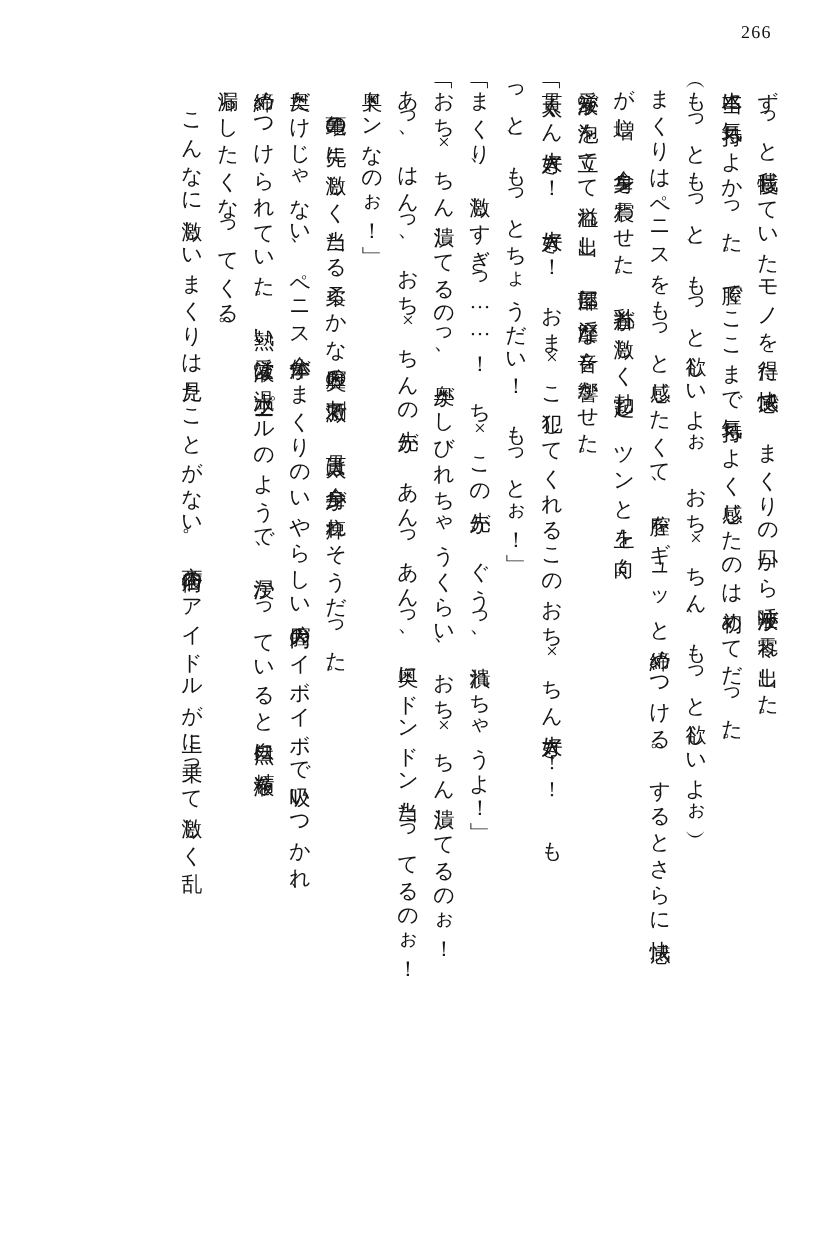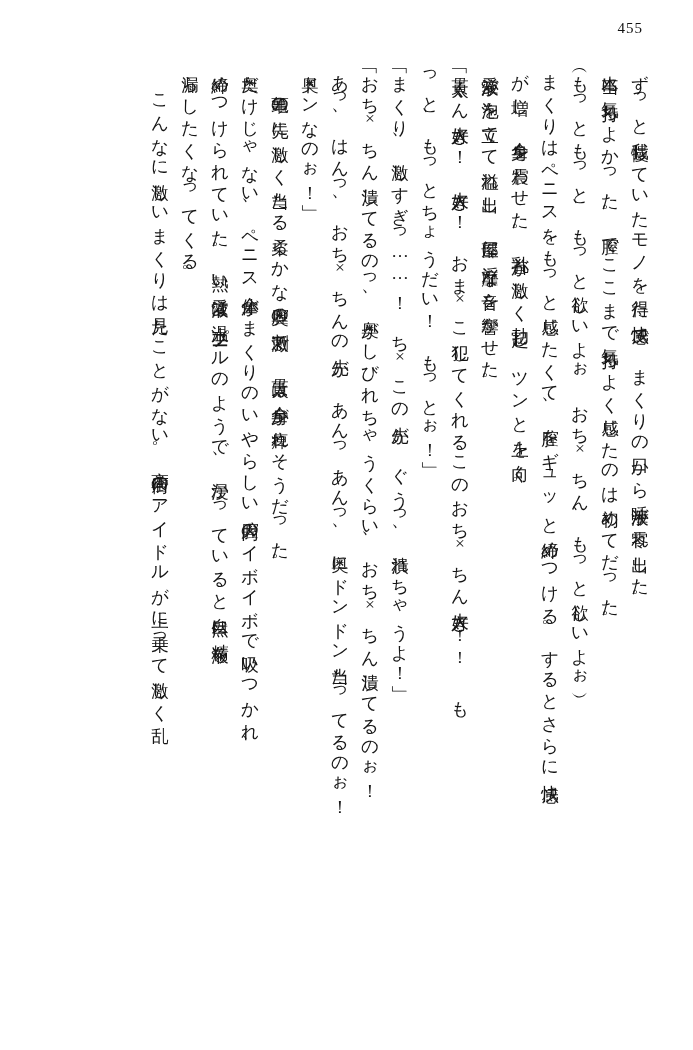--- a/index.html
+++ b/index.html
@@ -50,21 +50,21 @@
     color: #151515;
     font-family: "Liberation Serif", "DejaVu Serif", serif;
     flex: 0 0 auto;
   }
 </style>
 </head>
 <body>
 
 <div class="page">
 
-  <div class="page-number">455</div>
+  <div class="page-number">266</div>
 
   <div class="text-body">
     <div class="vline">ずっと我慢していたモノを得た快感で、まくりの口から唾液が零れ出した。</div>
     <div class="vline">本当に気持ちよかった。膣でここまで気持ちよく感じたのは初めてだった。</div>
     <div class="vline">（もっともっと、もっと欲しいよぉ　おち×ちん、もっと欲しいよぉ）</div>
     <div class="vline">まくりはペニスをもっと感じたくて、膣をギュッと締めつける。するとさらに快感</div>
     <div class="vline">が増し、全身を震わせた。乳首が激しく勃起し、ツンと上を向く。</div>
     <div class="vline">愛液が泡を立てて溢れ出し、部屋に淫靡な音を響かせた。</div>
     <div class="vline">「貫太くん大好き！　大好き！　おま×こ犯してくれるこのおち×ちん大好き!!　も</div>
     <div class="vline">っと、もっとちょうだい！　もっとぉ！」</div>

